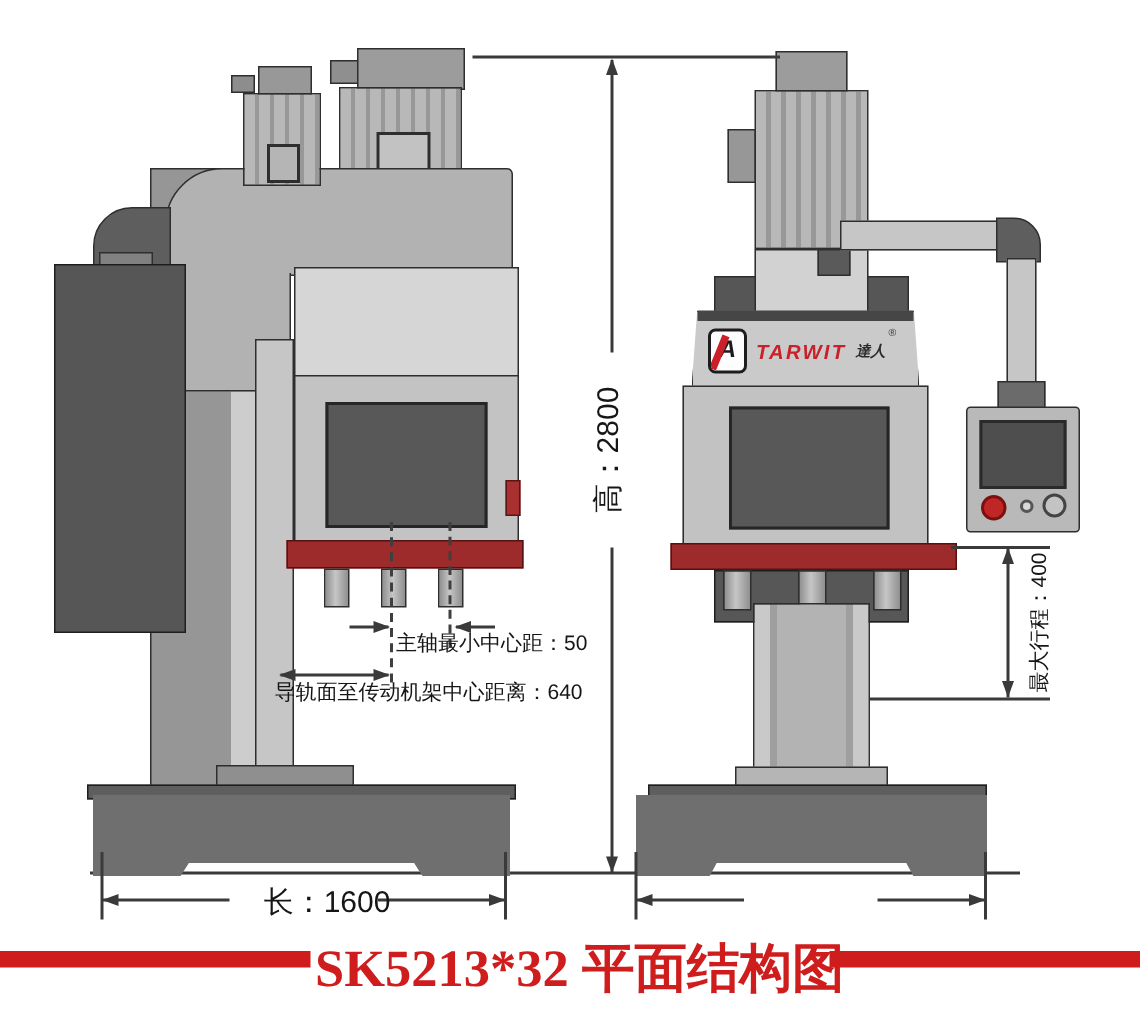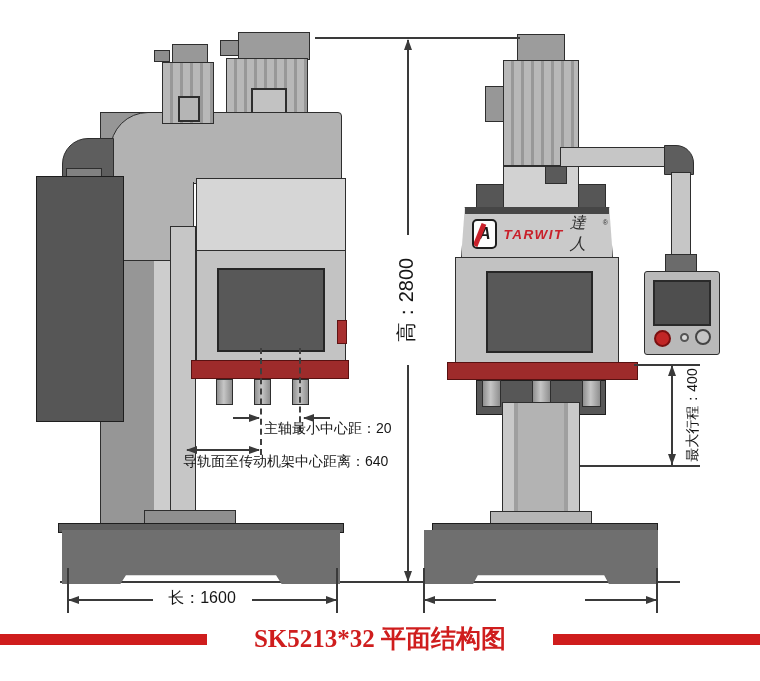--- a/index.html
+++ b/index.html
@@ -21,25 +21,25 @@
   .redplate{background:#9e2b2b;border:1px solid #581111;}
   .baseblk{position:absolute;background:#6f6f6f;
            clip-path:polygon(0 0,100% 0,100% 100%,79% 100%,77% 84%,23% 84%,21% 100%,0 100%);}
   .logo-row{position:absolute;display:flex;align-items:center;gap:6px;z-index:4;}
   .logo-mark{width:22px;height:26px;background:#fdfdfd;border:2px solid #1d1d1d;border-radius:5px;
              position:relative;display:flex;align-items:center;justify-content:center;
              font-weight:bold;font-style:italic;font-size:16px;color:#1b1b1b;overflow:hidden;}
   .logo-mark .slash{position:absolute;left:3px;top:2px;width:5px;height:24px;background:#c9202a;
                     transform:rotate(22deg);}
   .brand-name{font-weight:bold;font-style:italic;font-size:13.5px;letter-spacing:1.5px;color:#c9202a;}
-  .brand-suffix{font-weight:normal;font-style:italic;font-size:16px;color:#2b2b2b;}
+  .brand-suffix{font-weight:bold;font-style:italic;font-size:10px;color:#2b2b2b;}
   .brand-reg{font-size:7px;color:#333;align-self:flex-start;margin-left:-4px;}
   .titlebar{position:absolute;height:11px;background:#cf1d1d;z-index:8;}
   .titletext{position:absolute;z-index:8;color:#cf1d1d;font-family:"Liberation Serif","DejaVu Serif",serif;
-             font-weight:bold;font-size:25px;text-align:center;white-space:nowrap;}
+             font-weight:bold;font-size:35px;text-align:center;white-space:nowrap;}
 </style>
 </head>
 <body>
 
 <div id="stage">
 
   <div class="dline" style="left:60px;top:581px;width:620px;height:2px;z-index:0;"></div>
 
   <div>
     <div class="mp" style="left:100px;top:112px;width:92px;height:416px;background:#969696;"></div>
@@ -130,21 +130,21 @@
   <div class="ah up" style="left:404px;top:39px;"></div>
   <div class="ah down" style="left:404px;top:571px;"></div>
   <div class="dimtext" style="left:341px;top:287px;width:130px;height:26px;transform:rotate(-90deg);text-align:center;font-size:20px;background:#fff;line-height:26px;">高：2800</div>
 
   <div class="dline" style="left:67px;top:568px;width:2px;height:45px;z-index:1;"></div>
   <div class="dline" style="left:336px;top:568px;width:2px;height:45px;z-index:1;"></div>
   <div class="dline" style="left:68px;top:599px;width:85px;height:2px;"></div>
   <div class="dline" style="left:252px;top:599px;width:85px;height:2px;"></div>
   <div class="ah left" style="left:68px;top:596px;"></div>
   <div class="ah right" style="left:326px;top:596px;"></div>
-  <div class="dimtext" style="left:152px;top:588px;width:100px;text-align:center;font-size:16px;">长：1600</div>
+  <div class="dimtext" style="left:168px;top:588px;width:100px;text-align:center;font-size:20px;">长：1600</div>
 
   <div class="dline" style="left:423px;top:568px;width:2px;height:45px;z-index:1;"></div>
   <div class="dline" style="left:656px;top:568px;width:2px;height:45px;z-index:1;"></div>
   <div class="dline" style="left:424px;top:599px;width:72px;height:2px;"></div>
   <div class="dline" style="left:585px;top:599px;width:72px;height:2px;"></div>
   <div class="ah left" style="left:424px;top:596px;"></div>
   <div class="ah right" style="left:646px;top:596px;"></div>
 
   <div class="dline" style="left:634px;top:364px;width:66px;height:2px;"></div>
   <div class="dline" style="left:580px;top:465px;width:120px;height:2px;"></div>
@@ -152,21 +152,21 @@
   <div class="ah up" style="left:668px;top:365px;"></div>
   <div class="ah down" style="left:668px;top:454px;"></div>
   <div class="dimtext" style="left:637px;top:406px;width:110px;height:18px;transform:rotate(-90deg);text-align:center;font-size:14px;line-height:18px;">最大行程：400</div>
 
   <div class="dashv" style="left:260px;top:348px;height:107px;"></div>
   <div class="dashv" style="left:299px;top:348px;height:84px;"></div>
   <div class="dline" style="left:233px;top:417px;width:26px;height:2px;"></div>
   <div class="ah right" style="left:249px;top:414px;"></div>
   <div class="dline" style="left:304px;top:417px;width:26px;height:2px;"></div>
   <div class="ah left" style="left:303px;top:414px;"></div>
-  <div class="dimtext" style="left:264px;top:420px;font-size:14px;">主轴最小中心距：20</div>
+  <div class="dimtext" style="left:264px;top:420px;font-size:14px;">主轴最小中心距：50</div>
 
   <div class="dline" style="left:187px;top:449px;width:72px;height:2px;"></div>
   <div class="ah left" style="left:186px;top:446px;"></div>
   <div class="ah right" style="left:249px;top:446px;"></div>
   <div class="dimtext" style="left:183px;top:453px;font-size:14px;">导轨面至传动机架中心距离：640</div>
 
   <div class="titlebar" style="left:0px;top:634px;width:207px;"></div>
   <div class="titlebar" style="left:553px;top:634px;width:207px;"></div>
   <div class="titletext" style="left:210px;top:622px;width:340px;">SK5213*32 平面结构图</div>
 

